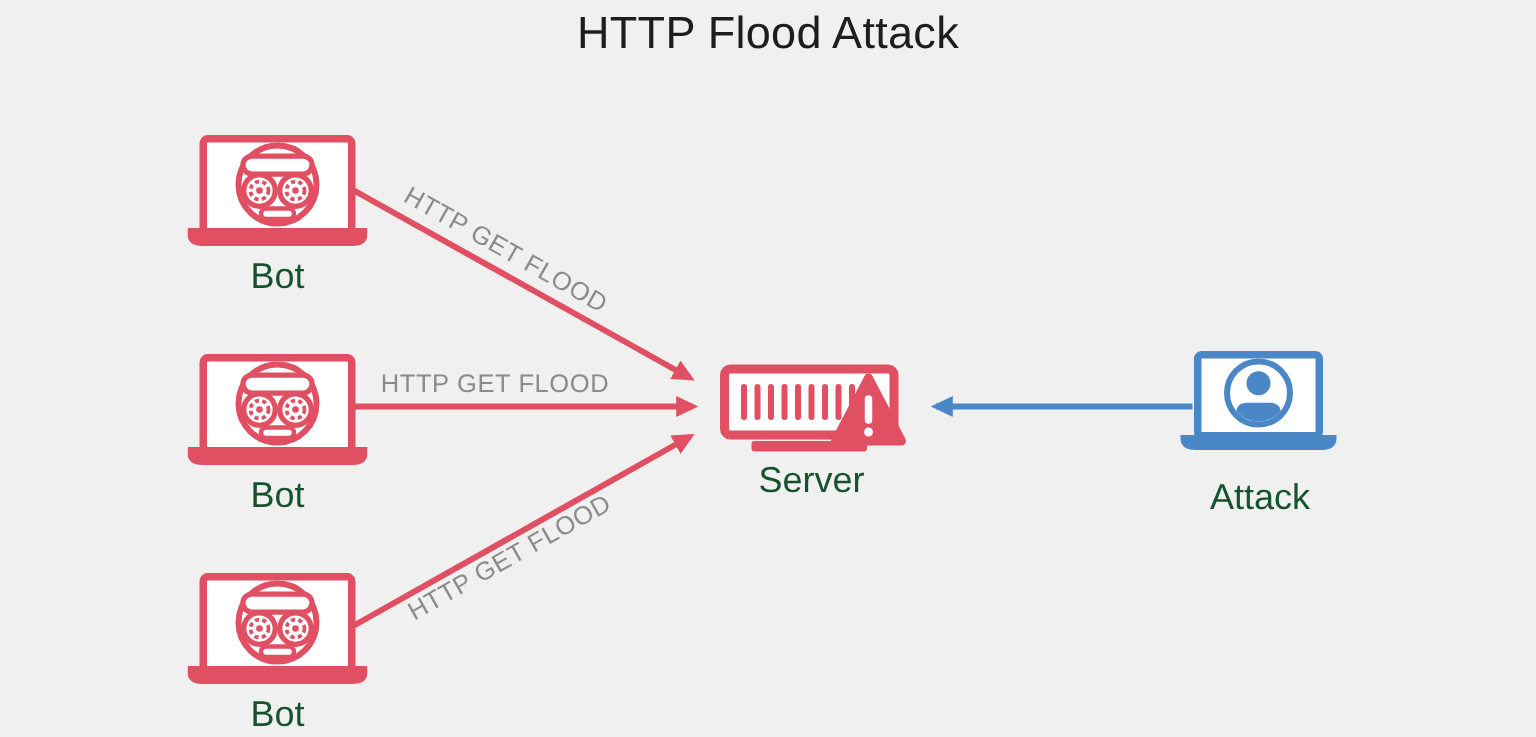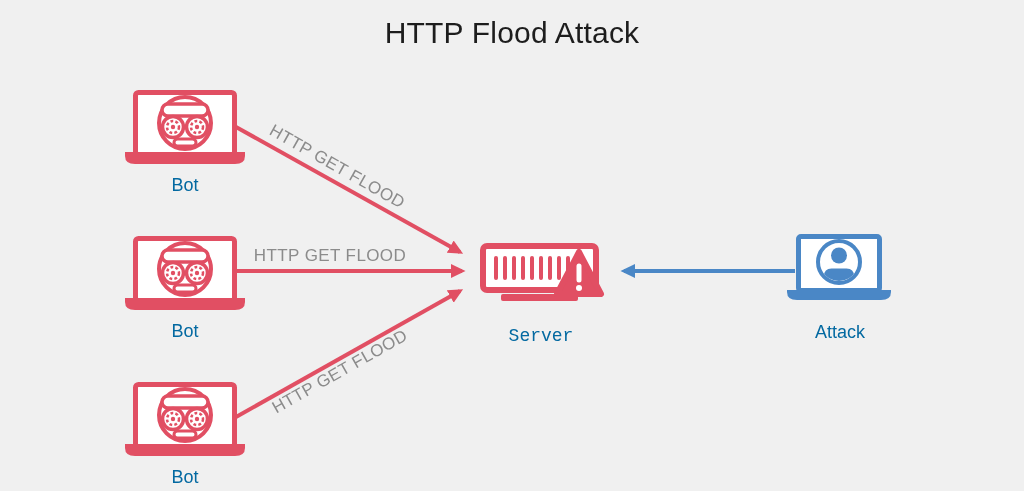--- a/index.html
+++ b/index.html
@@ -5,33 +5,33 @@
   html,body{margin:0;padding:0;background:#f0f0f0;}
   .stage{
     position:relative;
     width:1024px;height:491px;
     background:#f0f0f0;
     overflow:hidden;
     font-family:"Liberation Sans", sans-serif;
   }
   .title{
     position:absolute;left:0;top:0;width:1024px;
-    margin:0;padding-top:14px;
+    margin:0;padding-top:4px;
     text-align:center;
     font-size:30px;font-weight:400;line-height:38px;
     color:#1d1d1d;
     letter-spacing:0.2px;
   }
   .edges-layer{position:absolute;left:0;top:0;}
   .node{position:absolute;}
   .node-label{
     position:absolute;width:120px;
     text-align:center;
-    font-size:18px;line-height:26px;
-    color:#0369a1;
+    font-size:24px;line-height:26px;
+    color:#14532d;
   }
   .edge-label{
     position:absolute;
     white-space:nowrap;
     font-size:17px;
     color:#8b8b8b;
     letter-spacing:0.4px;
     transform-origin:center center;
   }
   .rot-down{transform:translate(-50%,-50%) rotate(29.5deg);}
@@ -137,21 +137,21 @@
         <line x1="98" y1="16" x2="98" y2="36"></line>
       </g>
       <rect x="22" y="52" width="77" height="7" rx="2" fill="#e14f63"></rect>
       <g>
         <path d="M100,10 L122,52 H78 Z" fill="#e14f63" stroke="#e14f63" stroke-width="6" stroke-linejoin="round"></path>
         <line x1="100" y1="24" x2="100" y2="38" stroke="#ffffff" stroke-width="5" stroke-linecap="round"></line>
         <circle cx="100" cy="46" r="3" fill="#ffffff"></circle>
       </g>
     </svg>
   </div>
-  <div class="node-label" style="left:481px;top:323px;font-family:Liberation Mono, monospace;">Server</div>
+  <div class="node-label" style="left:481px;top:308px;">Server</div>
 
   <div class="node" style="left:784px;top:230px;">
     <svg width="110" height="72" viewBox="0 0 110 72">
       <defs>
         <clipPath id="personClip">
             <circle cx="55" cy="32" r="19"></circle>
           </clipPath>
       </defs>
       <rect x="14.5" y="6.5" width="81" height="54" rx="2.5" fill="#ffffff" stroke="#4a87c6" stroke-width="5"></rect>
       <g>

